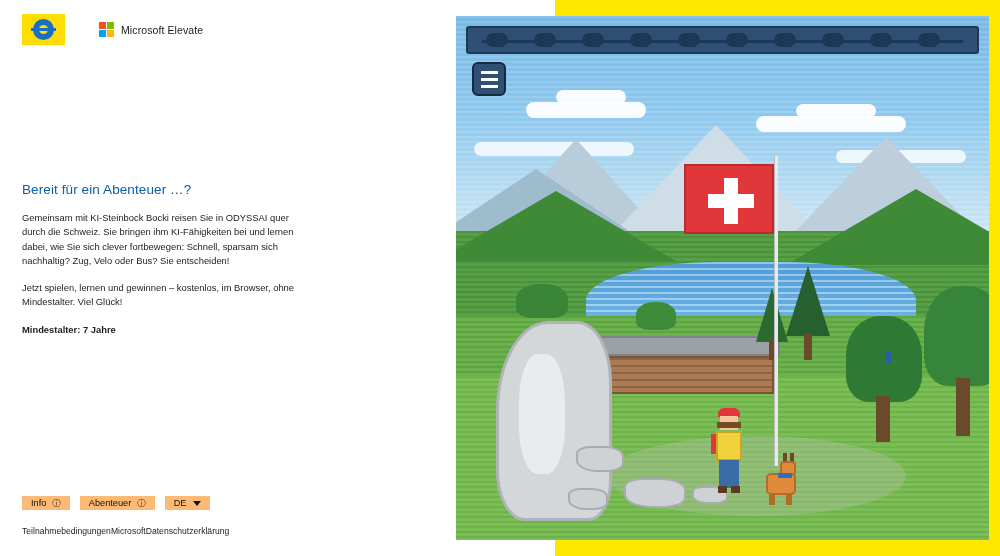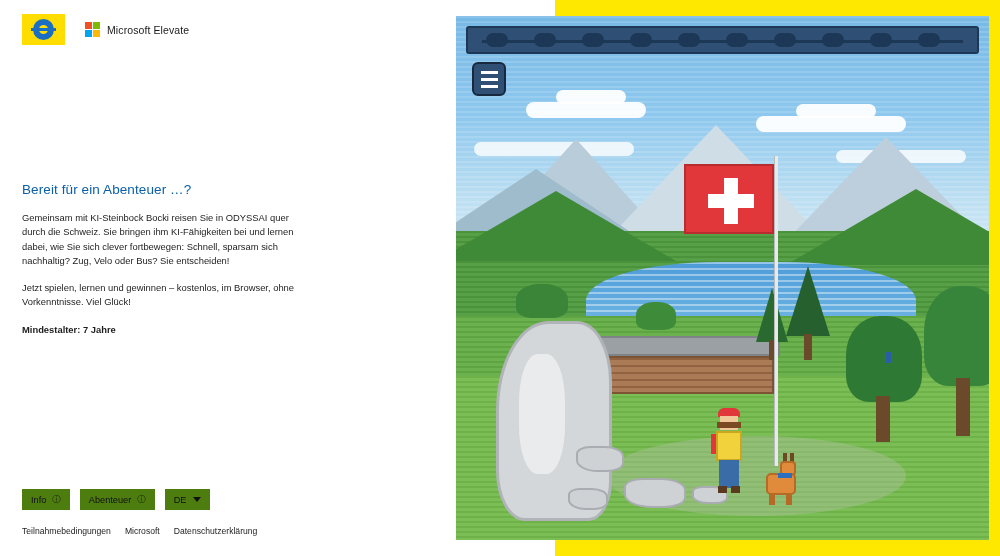--- a/index.html
+++ b/index.html
@@ -59,21 +59,21 @@
     content: "";
     position: absolute;
     width: 25px; height: 3px;
     background: #1a6fc4;
     top: 9px; left: -2px;
   }
 
   .ms-block {
     display: flex;
     align-items: center;
-    margin-left: 20px;
+    margin-left: 34px;
   }
   .ms-grid {
     width: 15px; height: 15px;
     display: grid;
     grid-template-columns: 7px 7px;
     grid-template-rows: 7px 7px;
     gap: 1px;
   }
   .ms-grid i { display: block; }
   .ms-grid i:nth-child(1) { background: #f25022; }
@@ -113,23 +113,23 @@
 
   
   .btn-row {
     position: absolute;
     left: 22px; bottom: 46px;
     display: flex;
     align-items: center;
     gap: 10px;
   }
   .ybtn {
-    background: #4d7c0f;
+    background: #fdba74;
     border: none;
-    height: 21px;
+    height: 14px;
     padding: 0 9px;
     display: inline-flex;
     align-items: center;
     gap: 6px;
     font-size: 9.2px;
     color: #111;
     cursor: pointer;
     font-family: "Liberation Sans", sans-serif;
   }
   .ybtn .gl {
@@ -142,21 +142,20 @@
     border-left: 4px solid transparent;
     border-right: 4px solid transparent;
     border-top: 5px solid #111;
     display: inline-block;
   }
 
   .links-row {
     position: absolute;
     left: 22px; bottom: 20px;
     display: flex;
-    gap: 14px;
   }
   .links-row a {
     font-size: 8.6px;
     color: #1d1d1d;
     text-decoration: none;
   }
 
   
   .right-col {
     position: absolute;
@@ -530,21 +529,21 @@
             <i></i>
             <i></i>
         </div>
         <div class="ms-text">Microsoft Elevate</div>
       </div>
     </div>
 
     <div class="content">
       <h1>Bereit für ein Abenteuer …?</h1>
       <p>Gemeinsam mit KI-Steinbock Bocki reisen Sie in ODYSSAI quer durch die Schweiz. Sie bringen ihm KI-Fähigkeiten bei und lernen dabei, wie Sie sich clever fortbewegen: Schnell, sparsam sich nachhaltig? Zug, Velo oder Bus? Sie entscheiden!</p>
-      <p>Jetzt spielen, lernen und gewinnen – kostenlos, im Browser, ohne Vorkenntnisse. Viel Glück!</p>
+      <p>Jetzt spielen, lernen und gewinnen – kostenlos, im Browser, ohne Mindestalter. Viel Glück!</p>
       <p class="bold">Mindestalter: 7 Jahre</p>
     </div>
 
     <div class="btn-row">
       <button class="ybtn">
         <span>Info</span>
         <span class="gl">ⓘ</span>
       </button>
       <button class="ybtn">
         <span>Abenteuer</span>

